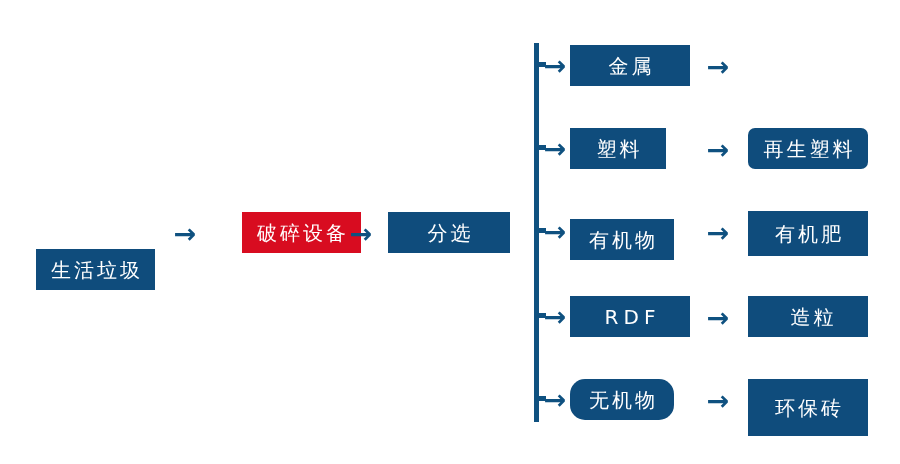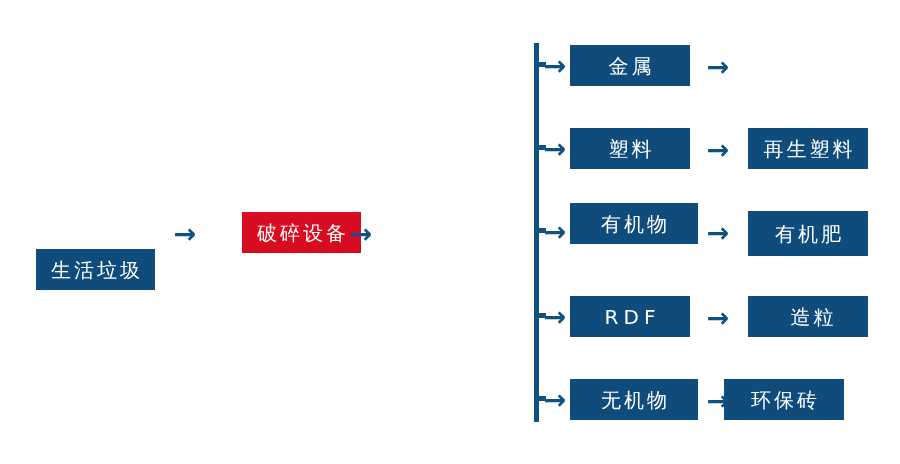--- a/index.html
+++ b/index.html
@@ -68,45 +68,46 @@
 <div id="canvas">
 
   <div class="node" style="left:36px; top:212px; width:119px; height:41px;margin-top:37px;">生活垃圾</div>
 
   <div class="arrow" style="left:163px; top:218px; width:44px; height:30px;">→</div>
 
   <div class="node accent" style="left:212px; top:212px; width:119px; height:41px;margin-left:30px;">破碎设备</div>
 
   <div class="arrow" style="left:339px; top:218px; width:44px; height:30px;">→</div>
 
+  <div class="node" style="left:388px; top:212px; width:122px; height:41px;">分选</div>
 
   <div class="trunk" style="left:534px; top:43px; width:5px; height:379px;"></div>
 
   <div class="branch-stem" style="left:537px; top:62px; width:9px; height:5px;"></div>
   <div class="arrow" style="left:536px; top:50px; width:38px; height:30px;">→</div>
   <div class="node" style="left:570px; top:45px; width:120px; height:41px;">金属</div>
   <div class="arrow" style="left:696px; top:51px; width:44px; height:30px;">→</div>
 
   <div class="branch-stem" style="left:537px; top:145px; width:9px; height:5px;"></div>
   <div class="arrow" style="left:536px; top:133px; width:38px; height:30px;">→</div>
-  <div class="node" style="left:570px; top:128px; width:120px; height:41px;">塑料</div>
+  <div class="node" style="left:570px; top:128px; width:96px; height:41px;">塑料</div>
   <div class="arrow" style="left:696px; top:134px; width:44px; height:30px;">→</div>
-  <div class="node" style="left:748px; top:128px; width:120px; height:41px;">再生塑料</div>
+  <div class="node" style="left:748px; top:128px; width:120px; height:41px;border-radius:7px;">再生塑料</div>
 
   <div class="branch-stem" style="left:537px; top:228px; width:9px; height:5px;"></div>
   <div class="arrow" style="left:536px; top:216px; width:38px; height:30px;">→</div>
-  <div class="node" style="left:570px; top:203px; width:128px; height:41px;">有机物</div>
+  <div class="node" style="left:570px; top:219px; width:104px; height:41px;">有机物</div>
   <div class="arrow" style="left:696px; top:217px; width:44px; height:30px;">→</div>
   <div class="node" style="left:748px; top:211px; width:120px; height:45px;">有机肥</div>
 
   <div class="branch-stem" style="left:537px; top:313px; width:9px; height:5px;"></div>
   <div class="arrow" style="left:536px; top:301px; width:38px; height:30px;">→</div>
   <div class="node latin" style="left:570px; top:296px; width:120px; height:41px;">RDF</div>
   <div class="arrow" style="left:696px; top:302px; width:44px; height:30px;">→</div>
   <div class="node" style="left:748px; top:296px; width:120px; height:41px;padding-left:8px;">造粒</div>
 
   <div class="branch-stem" style="left:537px; top:396px; width:9px; height:5px;"></div>
   <div class="arrow" style="left:536px; top:384px; width:38px; height:30px;">→</div>
-  <div class="node" style="left:570px; top:379px; width:128px; height:41px;">无机物</div>
+  <div class="node" style="left:570px; top:379px; width:104px; height:41px;border-radius:15px;">无机物</div>
   <div class="arrow" style="left:696px; top:385px; width:44px; height:30px;">→</div>
-  <div class="node" style="left:724px; top:379px; width:120px; height:41px;">环保砖</div>
+  <div class="node" style="left:748px; top:379px; width:120px; height:57px;">环保砖</div>
 
 </div>
 
 </body></html>

